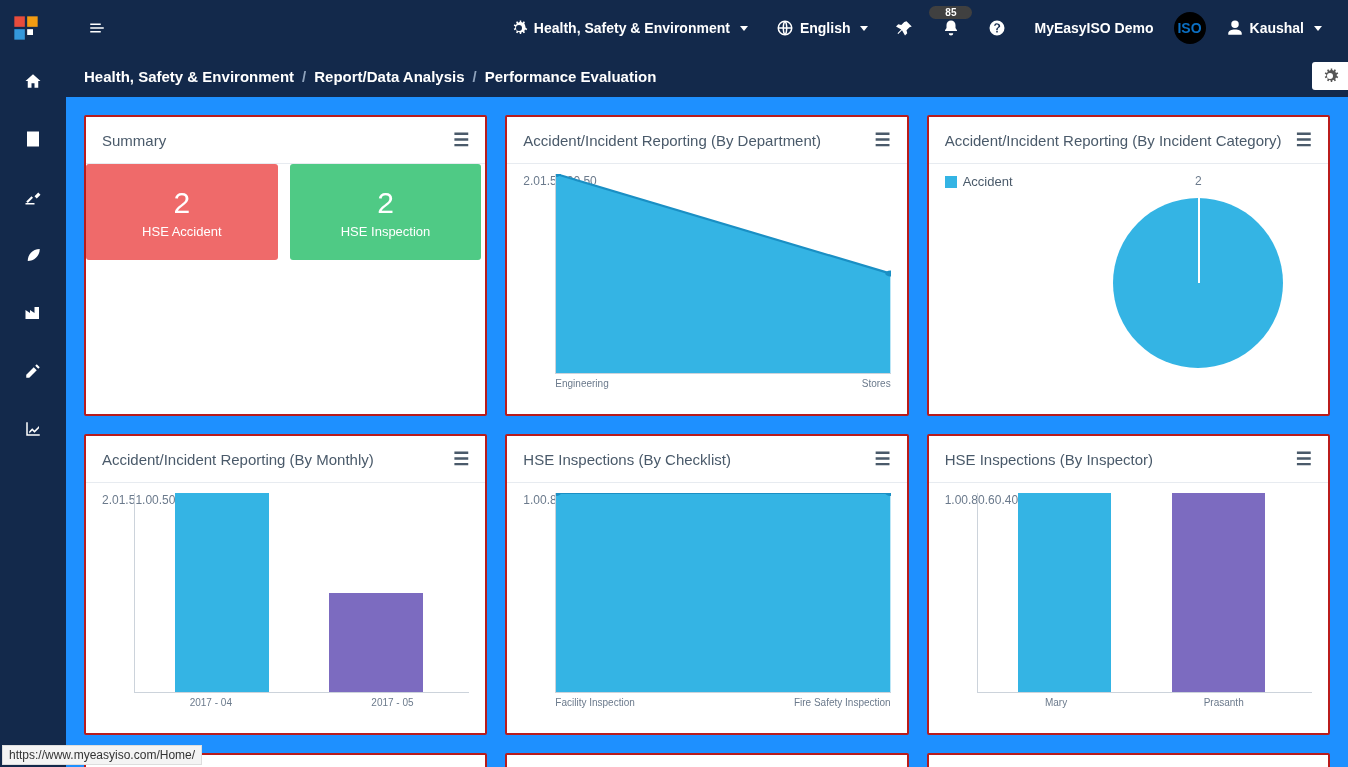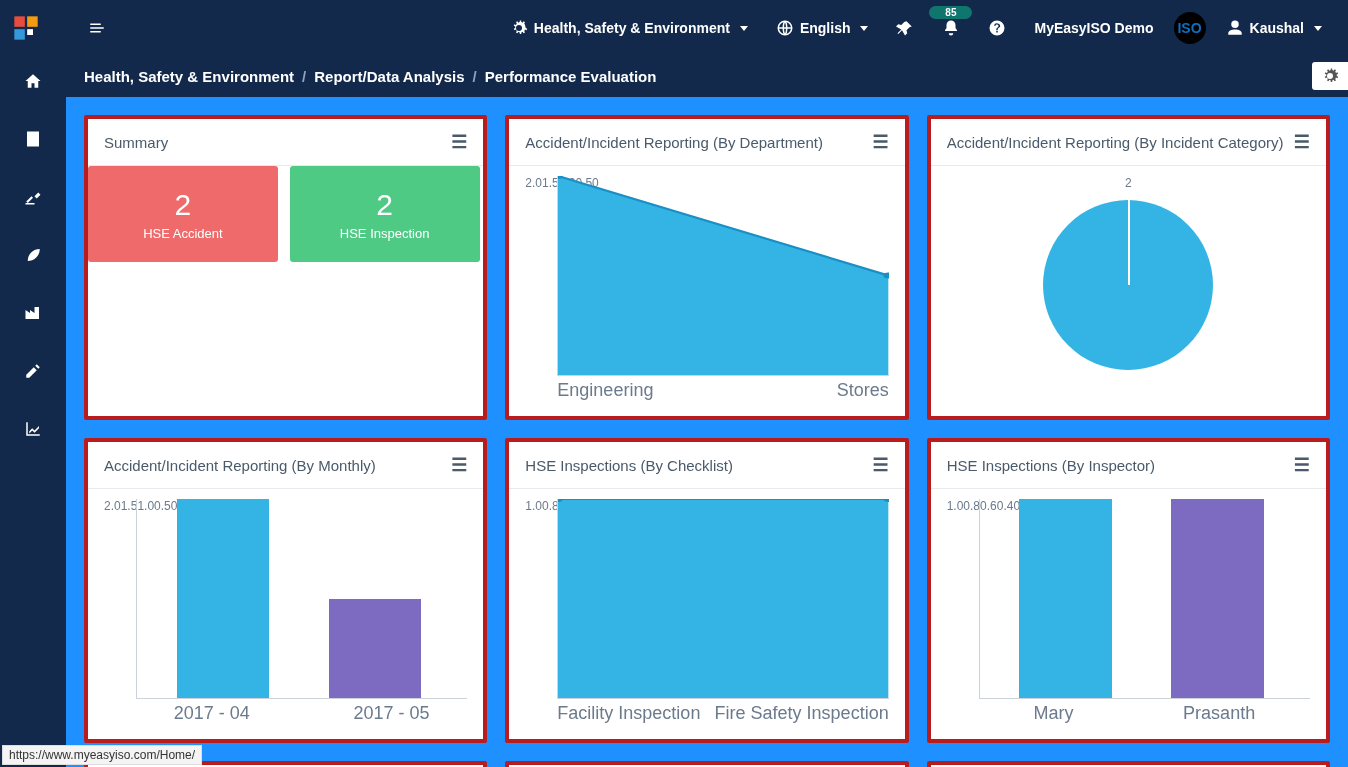--- a/index.html
+++ b/index.html
@@ -4,43 +4,43 @@
 <style>
 * { box-sizing: border-box; margin: 0; padding: 0; }
 body { font-family: "Segoe UI", Arial, sans-serif; background: #1e90ff; color: #4a5a6a; overflow: hidden; }
 .topbar { height: 56px; background: #13294b; display: flex; align-items: center; padding: 0 12px; color: #fff; }
 .logo { width: 28px; height: 28px; margin-right: 40px; }
 .logo svg { width: 100%; height: 100%; }
 .top-icon { width: 34px; display: flex; justify-content: center; align-items: center; cursor: pointer; }
 .top-spacer { flex: 1; }
 .top-item { padding: 0 14px; height: 56px; display: flex; align-items: center; cursor: pointer; font-weight: 600; font-size: 14px; gap: 6px; position: relative; }
 .caret { width: 0; height: 0; border-left: 4px solid transparent; border-right: 4px solid transparent; border-top: 5px solid #fff; margin-left: 4px; }
-.badge { position: absolute; top: 6px; right: 2px; background: #0f766e; color: #fff; font-size: 10px; font-weight: bold; border-radius: 8px; padding: 1px 16px; }
+.badge { position: absolute; top: 6px; right: 2px; background: #404040; color: #fff; font-size: 10px; font-weight: bold; border-radius: 8px; padding: 1px 16px; }
 .avatar { width: 32px; height: 32px; border-radius: 50%; background: #000000; display: flex; align-items: center; justify-content: center; color: #0b6fc2; font-weight: bold; font-size: 14px; }
 .sidebar { position: fixed; left: 0; top: 56px; bottom: 0; width: 66px; background: #13294b; display: flex; flex-direction: column; align-items: center; padding-top: 14px; gap: 36px; }
 .side-icon { width: 22px; height: 22px; cursor: pointer; color: #fff; display: flex; align-items: center; justify-content: center; }
 .main { margin-left: 66px; height: calc(100vh - 56px); overflow: auto; }
 .breadcrumb-bar { background: #13294b; color: #fff; padding: 12px 18px; font-size: 15px; font-weight: 600; display: flex; align-items: center; gap: 8px; position: relative; }
 .breadcrumb-bar .sep { color: #8fa3bd; }
 .gear-btn { position: absolute; right: 0; top: 6px; background: #fff; color: #555; width: 36px; height: 28px; display: flex; align-items: center; justify-content: center; border-radius: 3px 0 0 3px; cursor: pointer; }
 .grid { padding: 18px; display: grid; grid-template-columns: repeat(3, 1fr); gap: 18px; }
-.card { background: #fff; border-radius: 2px; border: 4px solid #b91c1c; }
+.card { background: #fff; border-radius: 2px; border: 2px solid #b91c1c; }
 .card-head { padding: 12px 16px; border-bottom: 1px solid #e7ebf0; display: flex; align-items: center; justify-content: space-between; font-size: 15px; color: #4a5a6a; font-weight: 500; }
 .card-menu { cursor: pointer; font-size: 18px; font-weight: bold; color: #4a5a6a; }
 .card-body { padding: 10px 16px 16px; height: 250px; position: relative; }
 .tiles { display: flex; gap: 12px; padding: 0; height: 100%; align-items: flex-start; }
 .tile { flex: 0 0 48%; height: 96px; border-radius: 3px; color: #fff; display: flex; flex-direction: column; align-items: center; justify-content: center; }
 .tile-red { background: #ef6a6a; }
 .tile-green { background: #4fca85; }
 .tile-num { font-size: 30px; font-weight: 300; }
 .tile-lbl { font-size: 13px; margin-top: 4px; font-weight: 500; }
 .chart { position: relative; width: 100%; height: 100%; }
 .yaxis { position: absolute; left: 0; top: 0; bottom: 24px; width: 32px; display: flex; flex-direction: row; justify-content: space-between; font-size: 12px; color: #6b7a8c; text-align: right; padding-right: 4px; }
 .plot { position: absolute; left: 32px; right: 0; top: 0; bottom: 24px; border-left: 1px solid #ccd3db; border-bottom: 1px solid #ccd3db; }
-.xaxis { position: absolute; left: 32px; right: 0; bottom: 0; height: 20px; display: flex; justify-content: space-between; font-size: 18px; color: #6b7a8c; }
+.xaxis { position: absolute; left: 32px; right: 0; bottom: 0; height: 20px; display: flex; justify-content: space-between; font-size: 10px; color: #6b7a8c; }
 .bar { position: absolute; bottom: 0; background: #34b4e4; }
 .bar-purple { background: #7c6bc0; }
 .area-svg { width: 100%; height: 100%; }
 .legend { font-size: 13px; color: #4a5a6a; display: flex; align-items: center; gap: 6px; }
 .legend-sw { width: 12px; height: 12px; background: #34b4e4; }
 .pie { width: 170px; height: 170px; border-radius: 50%; background: #34b4e4; position: relative; margin: 10px auto; }
 .pie-line { position: absolute; left: 50%; top: 0; width: 2px; height: 50%; background: #fff; transform-origin: bottom center; }
 .footer-url { position: fixed; left: 2px; bottom: 2px; background: #f4f4f4; padding: 2px 6px; font-size: 12px; color: #333; border: 1px solid #ddd; }
 svg.ico { width: 18px; height: 18px; fill: currentColor; }
 </style>
@@ -210,20 +210,26 @@
         </div>
       </div>
     </div>
 
     <div class="card">
       <div class="card-head">
         <span>Accident/Incident Reporting (By Incident Category)</span>
         <span class="card-menu">☰</span>
       </div>
       <div class="card-body" style="display:flex; gap:20px;">
+        <div style="flex:0 0 120px;">
+          <div class="legend">
+            <span class="legend-sw"></span>
+            <span>Accident</span>
+          </div>
+        </div>
         <div style="flex:1; position:relative;">
           <div style="text-align:center; font-size:12px; color:#6b7a8c;">2</div>
           <div class="pie">
             <div class="pie-line"></div>
           </div>
         </div>
       </div>
     </div>
 
     <div class="card">

